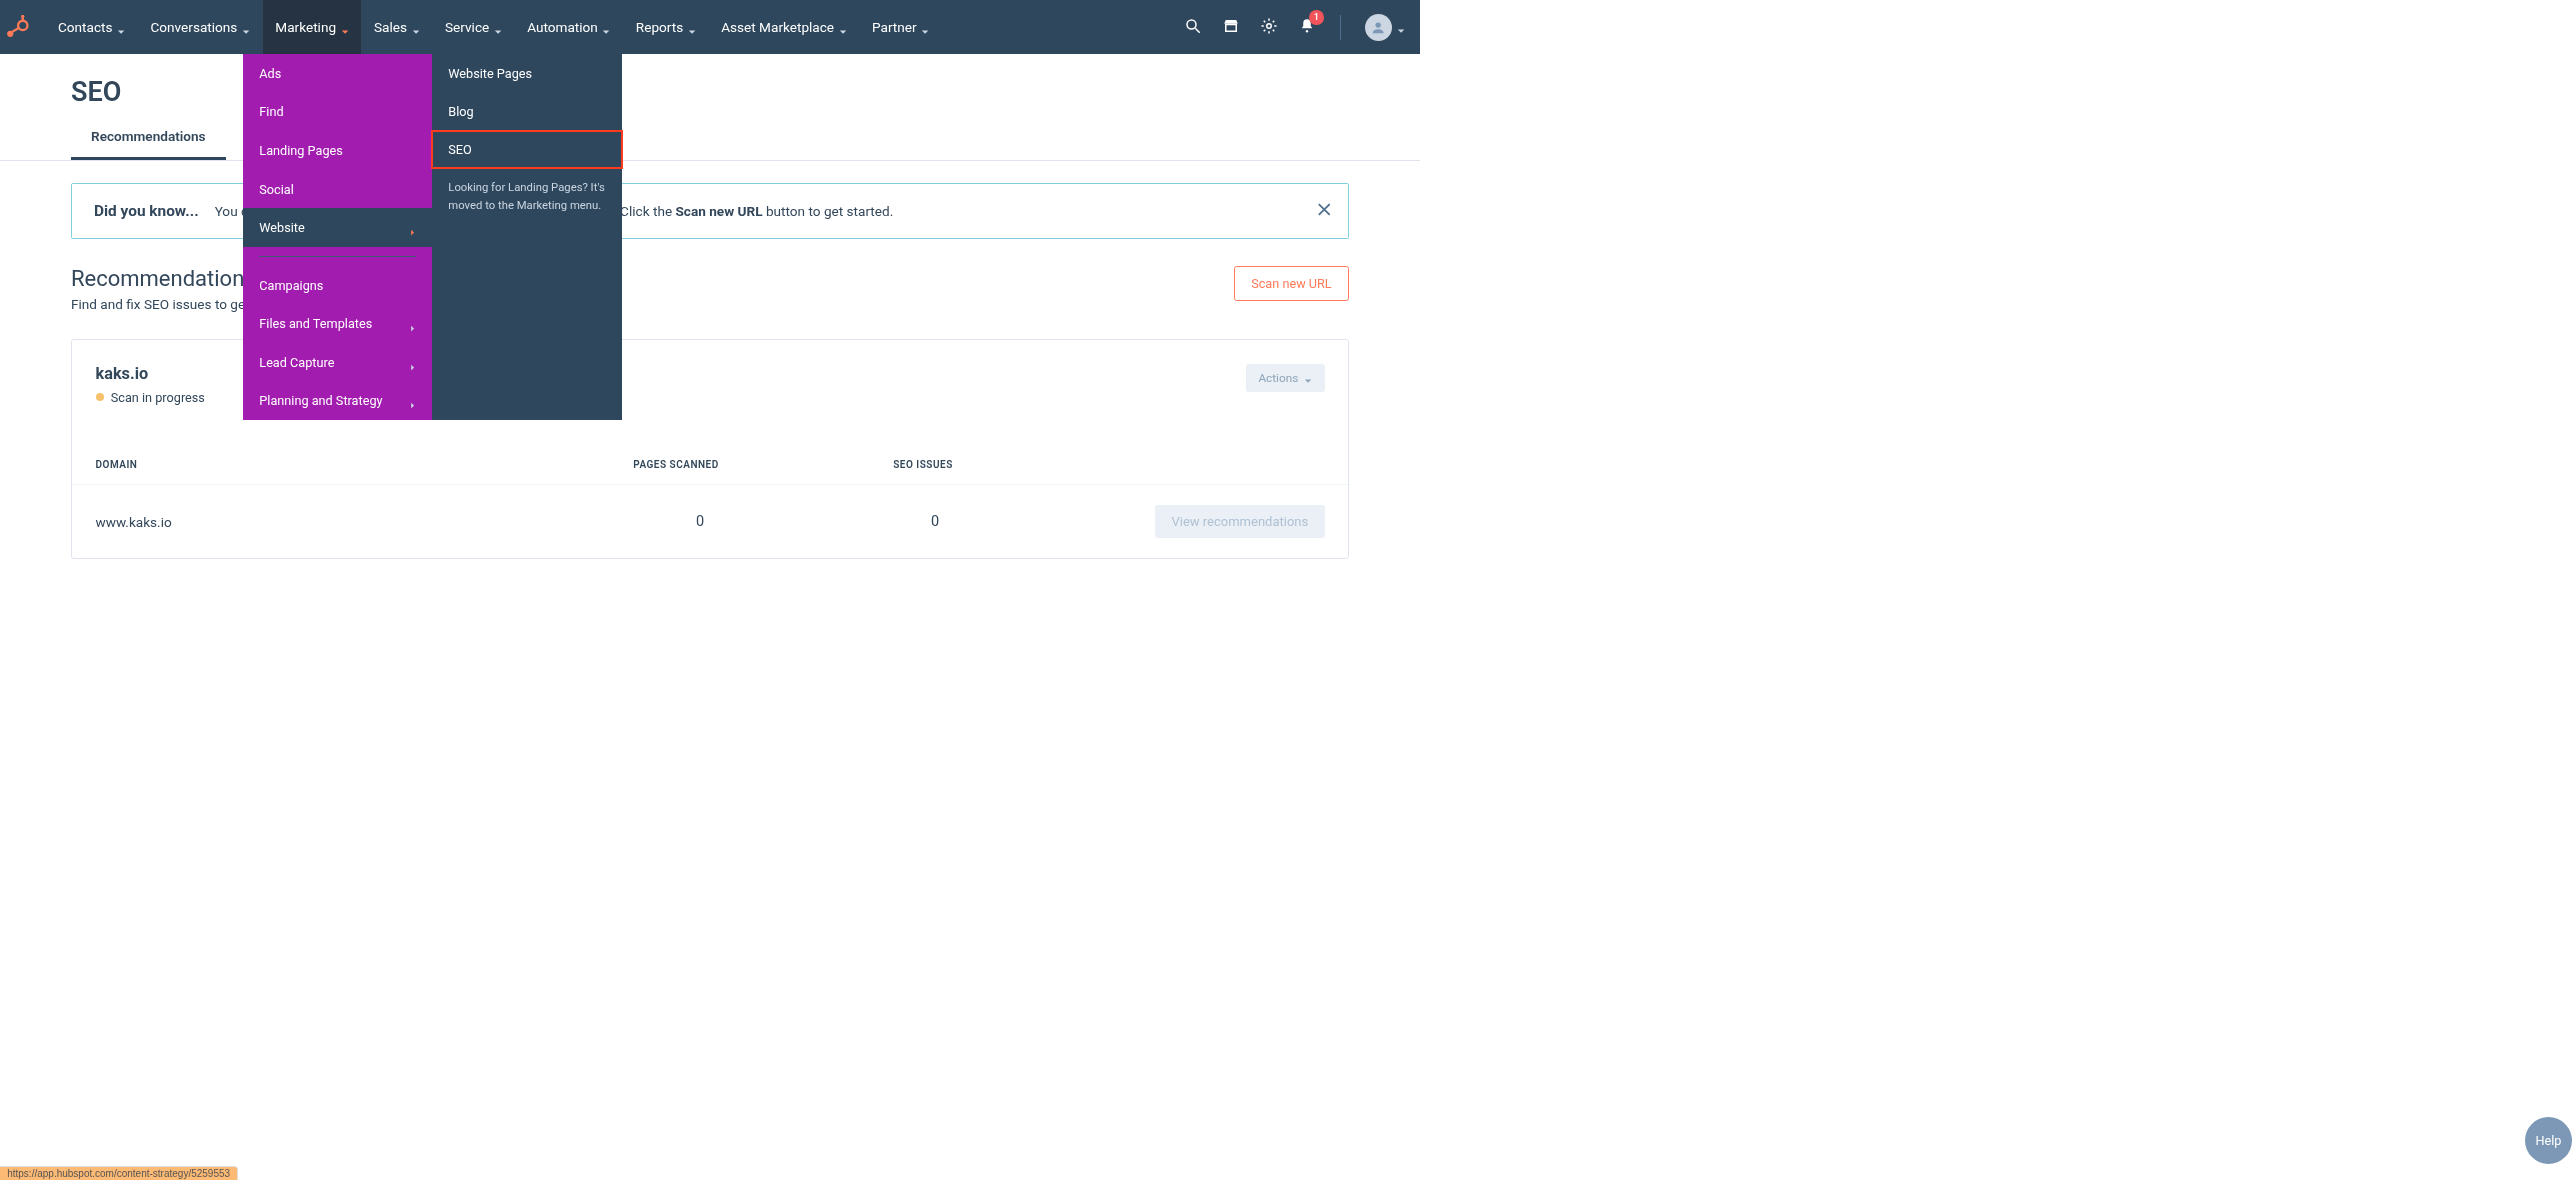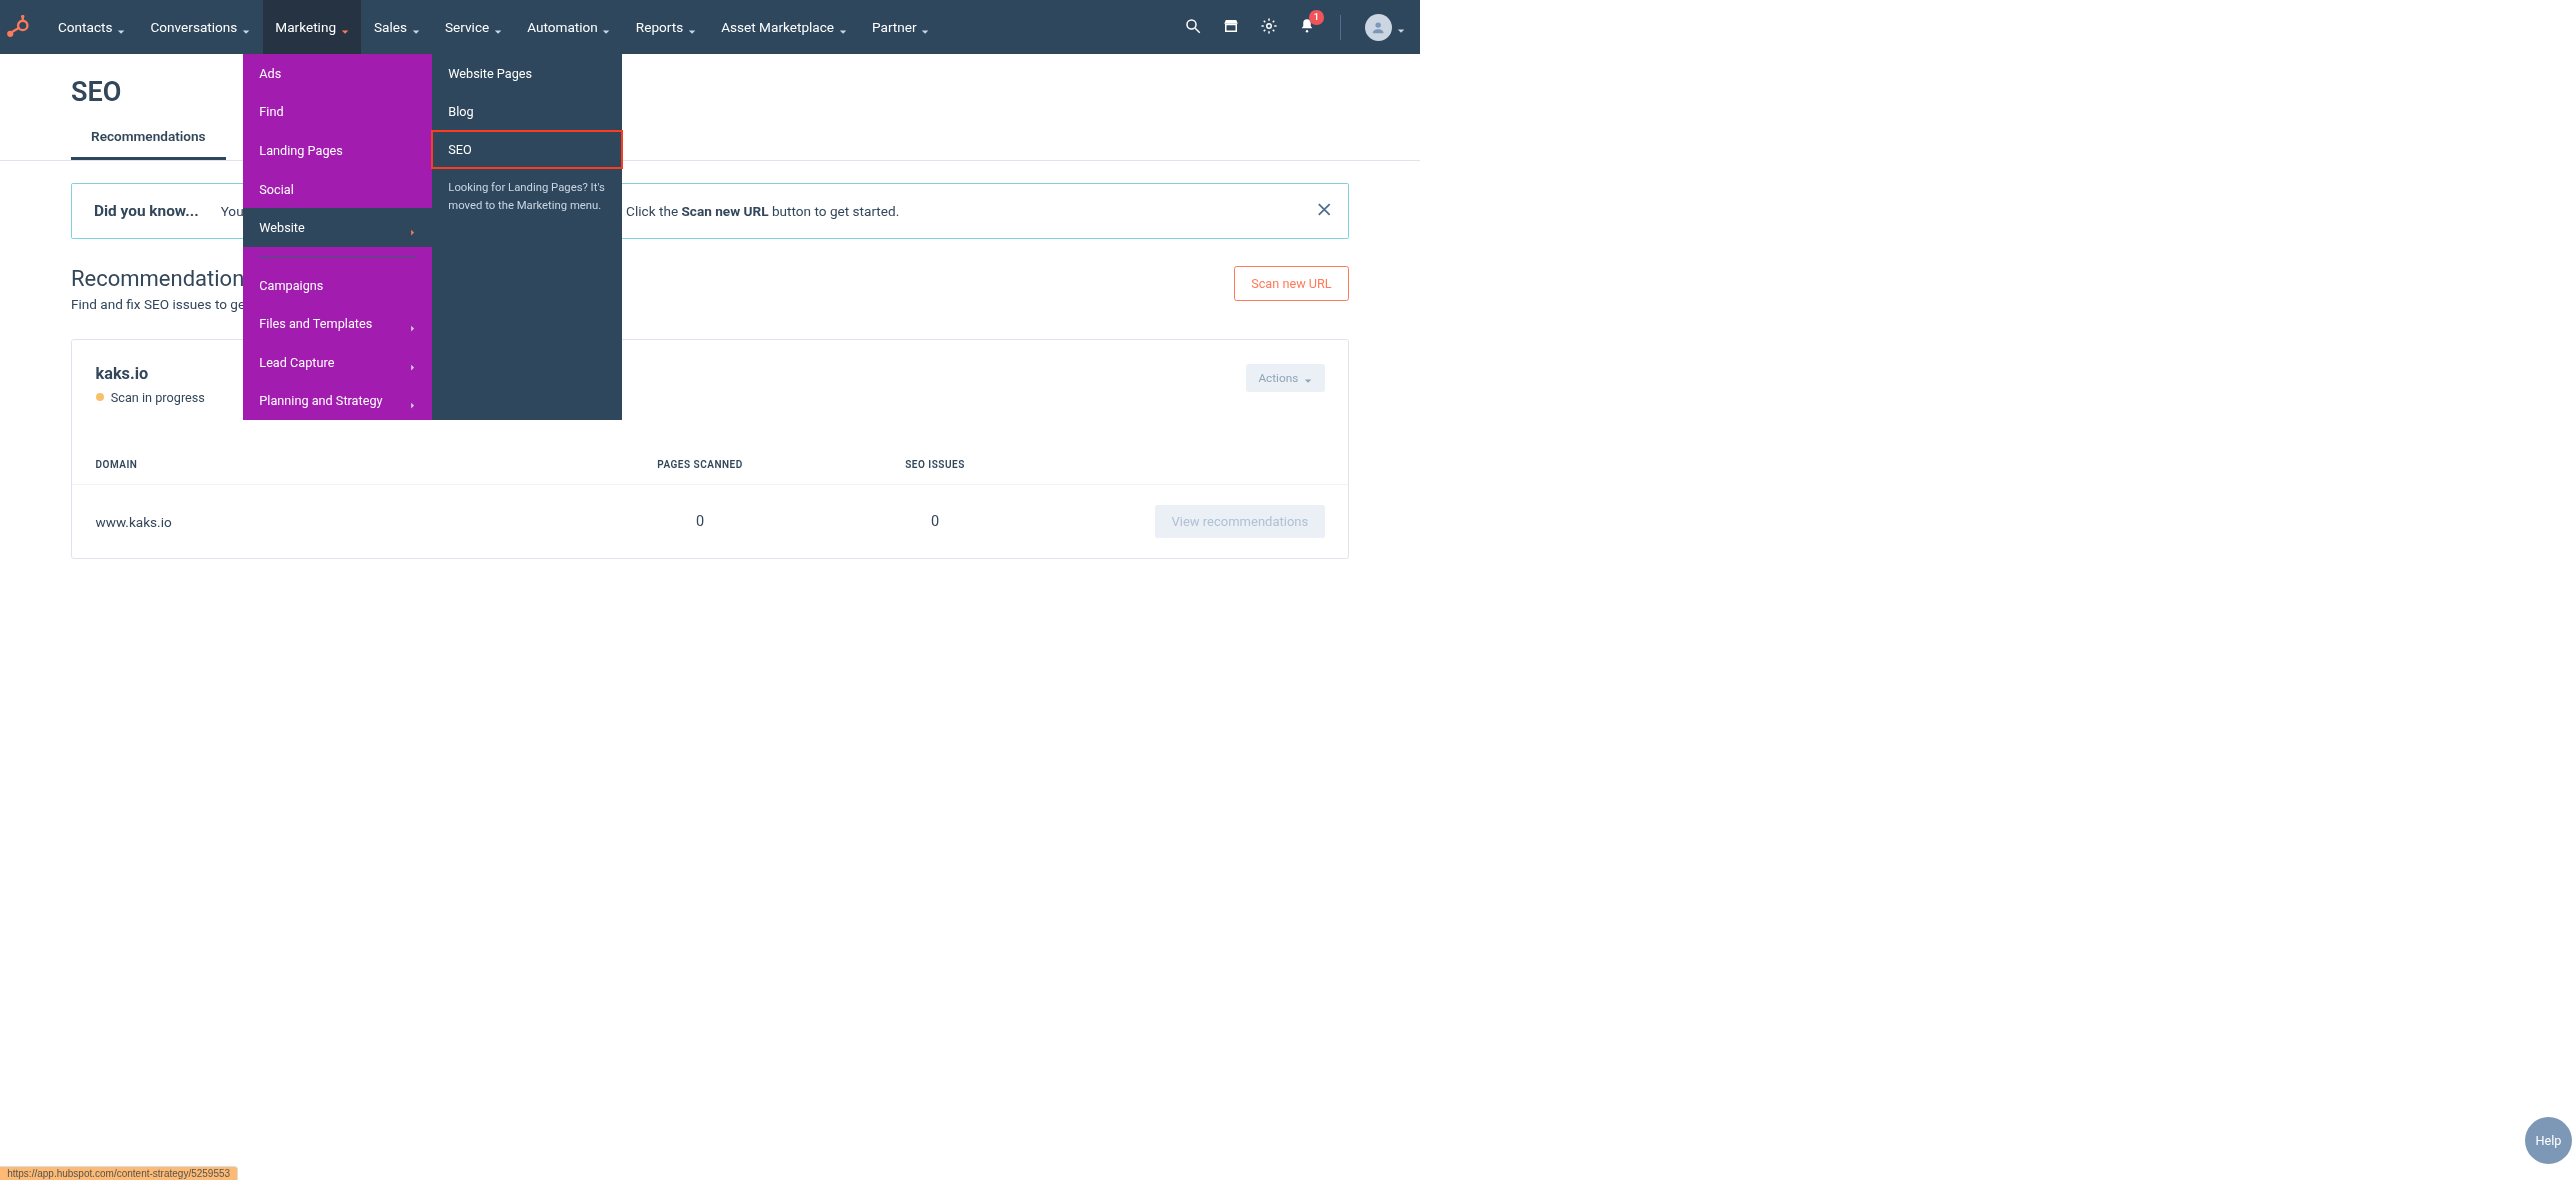--- a/index.html
+++ b/index.html
@@ -22,42 +22,42 @@
 .avatar { width:27px; height:27px; border-radius:50%; background:#cbd6e2; display:flex;align-items:center;justify-content:center;}
 .avatar svg {width:16.3px;height:16.3px;fill:#7c98b6;}
 .avatar-group{display:flex;align-items:center;gap:5.4px;cursor:pointer;}
 
 .page { padding:22px 71px 0 71px; position:relative; z-index:1;}
 h1 { font-size:27px; font-weight:600; color:#33475b; margin-bottom:20px;}
 .tabs { display:flex; gap:36px; border-bottom:0.9px solid #dfe3eb; margin:0 -71px; padding:0 71px;}
 .tab { padding:0 20px 12.7px 20px; font-size:13.6px; color:#33475b; cursor:pointer;}
 .tab.active { font-weight:600; border-bottom:3.6px solid #2e475d; }
 
-.alert { margin-top:22px; border:0.9px solid #7fd1de; background:#fff; padding:18px 22px; display:flex; align-items:center; gap:22px; border-radius:1.8px; position:relative;}
+.alert { margin-top:22px; border:0.9px solid #7fd1de; background:#fff; padding:18px 22px; display:flex; align-items:center; gap:16px; border-radius:1.8px; position:relative;}
 .alert-lead { font-weight:700; font-size:15.4px; color:#33475b;}
 .alert-body { font-size:13.6px; color:#33475b;}
 .alert-body b{font-weight:700;}
 .alert-close{position:absolute; right:16.3px; top:50%; transform:translateY(-50%); cursor:pointer;}
 .alert-close svg{width:14.5px;height:14.5px;stroke:#516f90;stroke-width:2;fill:none;}
 
 .section-head{display:flex;align-items:flex-start;justify-content:space-between;margin-top:27px;}
 .section-head h2{font-size:22px;font-weight:400;color:#33475b;margin-bottom:5.4px;}
 .section-head p{font-size:13.6px;color:#33475b;}
 .btn-scan{border:0.9px solid #ff7a59;color:#ff7a59;background:#fff;padding:9px 16.3px;font-size:12.7px;border-radius:2.7px;cursor:pointer;}
 
 .card{border:0.9px solid #dfe3eb;border-radius:2.7px;margin-top:27px;padding:0;}
 .card-head{display:flex;justify-content:space-between;align-items:flex-start;padding:23.5px 23.5px 54px 23.5px;}
 .domain-title{font-size:16.3px;font-weight:700;color:#33475b;margin-bottom:7.2px;}
 .status{display:flex;align-items:center;gap:7.2px;font-size:12.7px;color:#33475b;}
 .dot{width:8.1px;height:8.1px;background:#f5c26b;border-radius:50%;}
 .actions-btn{background:#eaf0f6;color:#8ea4b8;padding:7.2px 12.7px;border-radius:2.7px;font-size:11.8px;display:flex;align-items:center;gap:5.4px;cursor:default;}
 .actions-btn .caret svg{fill:#8ea4b8;}
 
 .tbl{width:100%;}
-.thead{display:grid;grid-template-columns:1fr 235px 235px 272px;padding:0 23.5px 14.5px 23.5px;font-size:10px;font-weight:600;letter-spacing:0.5px;color:#33475b;}
+.thead{display:grid;grid-template-columns:1fr 235px 235px 272px;padding:0 23.5px 14.5px 23.5px;font-size:10px;font-weight:600;letter-spacing:0.5px;color:#33475b;gap:12px;}
 .thead>div:nth-child(2),.thead>div:nth-child(3){text-align:center;}
 .trow{display:grid;grid-template-columns:1fr 235px 235px 272px;padding:20px 23.5px;align-items:center;border-top:0.9px solid #f2f5f8;}
 .trow>div:nth-child(2),.trow>div:nth-child(3){text-align:center;font-size:14.5px;}
 .trow>div:first-child{font-size:13.6px;}
 .view-btn{background:#eaf0f6;color:#b0c1d4;padding:9px 16.3px;border-radius:2.7px;font-size:13px;text-align:center;justify-self:end;cursor:default;}
 
 
 .dropdown{position:absolute;top:54px;left:243px;display:flex;z-index:10;}
 .dd-col{background:#a21caf;width:189px;}
 .dd-col.sub{width:190px;background:#2e475d;}

